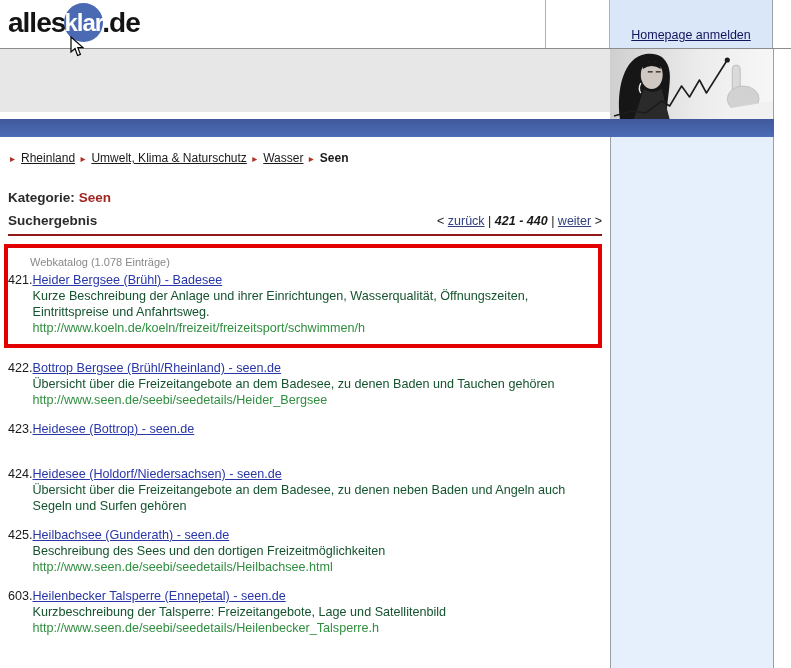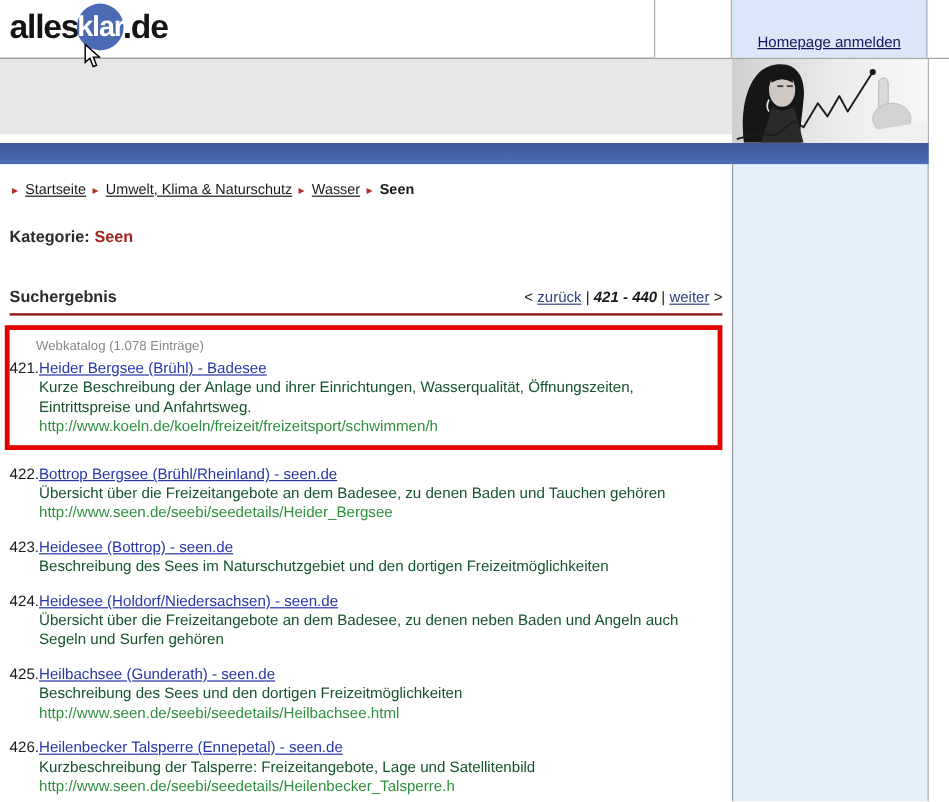--- a/index.html
+++ b/index.html
@@ -41,21 +41,21 @@
   .bc-arrow { color:#b03020; font-size:10px; margin:0 6px 0 2px; }
   .bc-link { color:#1a1a1a; text-decoration:underline; cursor:pointer; }
   .bc-current { font-weight:bold; color:#1a1a1a; }
 
   
   .category { margin-top:25px; font-size:13.5px; font-weight:bold; }
   .category .cat-label { color:#2b2b2b; }
   .category .cat-value { color:#a12622; margin-left:4px; }
 
   
-  .results-header { margin-top:35px; display:flex; justify-content:space-between; align-items:flex-end; width:594px; }
+  .results-header { margin-top:8px; display:flex; justify-content:space-between; align-items:flex-end; width:594px; }
   .results-title { font-size:13.5px; font-weight:bold; color:#2b2b2b; }
   .pagination { font-size:12.5px; color:#1a1a1a; }
   .pg-link { color:#33417e; text-decoration:underline; cursor:pointer; }
   .pg-range { font-weight:bold;font-style:italic; }
   .red-hr { width:594px; height:2px; background:#8e1a1a; margin-top:6px; }
 
   
   .highlight-box { margin:8px 0 0 -4px; width:598px; border:4px solid #e20000; padding:5px 0 8px 0; background:#fff; }
   .webkatalog { font-size:11px; color:#888888; margin:3px 0 4px 22px; }
 
@@ -137,21 +137,21 @@
       </svg>
     </div>
     <div class="band-corner"></div>
   </div>
 
   <div class="blue-bar"></div>
 
   <div class="content-row">
     <div class="main">
 
-      <div class="breadcrumb" id="breadcrumb"><span class="bc-arrow">▸</span><a class="bc-link">Startseite</a> <span class="bc-arrow">▸</span><a class="bc-link">Umwelt, Klima &amp; Naturschutz</a> <span class="bc-arrow">▸</span><a class="bc-link">Wasser</a> <span class="bc-arrow">▸</span><span class="bc-current">Seen</span></div>
+      <div class="breadcrumb" id="breadcrumb"><span class="bc-arrow">▸</span><a class="bc-link">Rheinland</a> <span class="bc-arrow">▸</span><a class="bc-link">Umwelt, Klima &amp; Naturschutz</a> <span class="bc-arrow">▸</span><a class="bc-link">Wasser</a> <span class="bc-arrow">▸</span><span class="bc-current">Seen</span></div>
 
       <div class="category">
         <span class="cat-label">Kategorie:</span><span class="cat-value">Seen</span>
       </div>
 
       <div class="results-header">
         <span class="results-title">Suchergebnis</span>
         <span class="pagination">
           <span>&lt;</span>
           <a class="pg-link">zurück</a>
@@ -185,21 +185,21 @@
       <a class="title">Bottrop Bergsee (Brühl/Rheinland) - seen.de</a><br>
       <span class="desc">Übersicht über die Freizeitangebote an dem Badesee, zu denen Baden und Tauchen gehören</span><br>
       <a class="url">http://www.seen.de/seebi/seedetails/Heider_Bergsee</a>
     </span>
   </div>
 
   <div class="result">
     <span class="num">423.</span>
     <span class="body">
       <a class="title">Heidesee (Bottrop) - seen.de</a><br>
-      <span class="desc">Beschreibung des Sees im Naturschutzgebiet und den dortigen Freizeitmöglichkeiten</span><br>
+      <br>
     </span>
   </div>
 
   <div class="result">
     <span class="num">424.</span>
     <span class="body">
       <a class="title">Heidesee (Holdorf/Niedersachsen) - seen.de</a><br>
       <span class="desc">Übersicht über die Freizeitangebote an dem Badesee, zu denen neben Baden und Angeln auch Segeln und Surfen gehören</span><br>
     </span>
   </div>
@@ -207,21 +207,21 @@
   <div class="result">
     <span class="num">425.</span>
     <span class="body">
       <a class="title">Heilbachsee (Gunderath) - seen.de</a><br>
       <span class="desc">Beschreibung des Sees und den dortigen Freizeitmöglichkeiten</span><br>
       <a class="url">http://www.seen.de/seebi/seedetails/Heilbachsee.html</a>
     </span>
   </div>
 
   <div class="result">
-    <span class="num">426.</span>
+    <span class="num">603.</span>
     <span class="body">
       <a class="title">Heilenbecker Talsperre (Ennepetal) - seen.de</a><br>
       <span class="desc">Kurzbeschreibung der Talsperre: Freizeitangebote, Lage und Satellitenbild</span><br>
       <a class="url">http://www.seen.de/seebi/seedetails/Heilenbecker_Talsperre.h</a>
     </span>
   </div>
 </div>
 
     </div>
     <div class="side-panel"></div>

